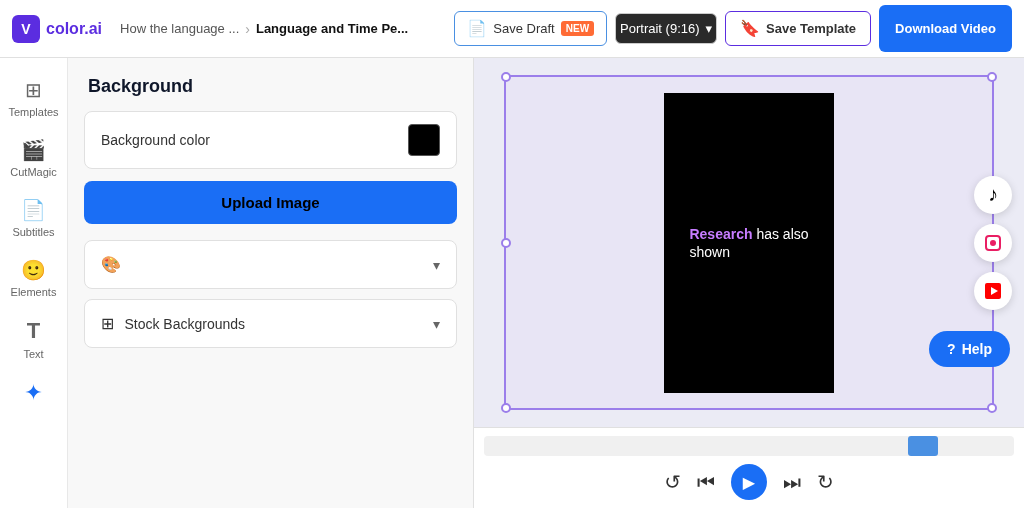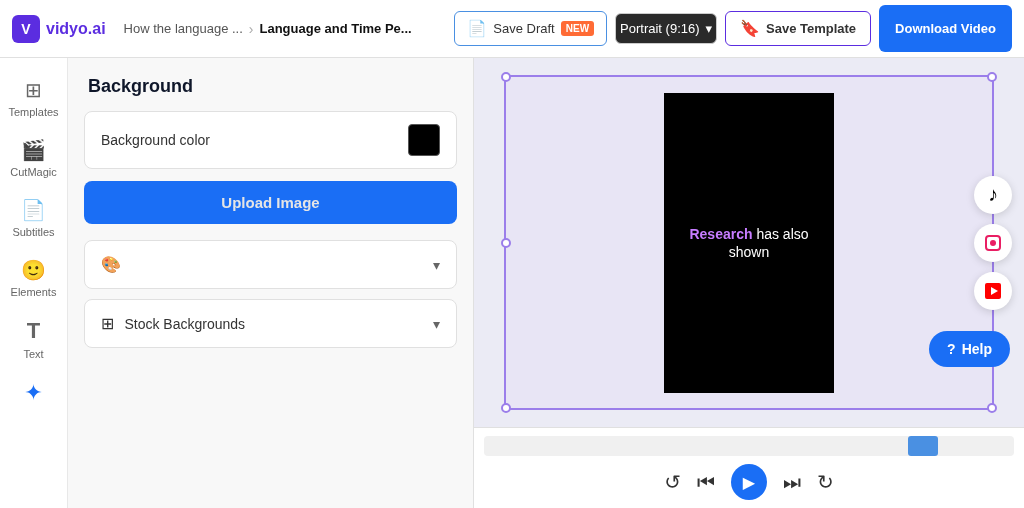--- a/index.html
+++ b/index.html
@@ -71,21 +71,21 @@
     .bg-color-row {
       display: flex; align-items: center; justify-content: space-between;
       background: white; border: 1px solid #e0e0e0; border-radius: 8px;
       padding: 12px 16px; margin-bottom: 12px;
     }
     .bg-color-label { font-size: 14px; color: #333; font-weight: 400; }
     .color-swatch { width: 32px; height: 32px; background: #000000; border-radius: 4px; border: 1px solid #555; cursor: pointer; }
 
     
     .btn-upload {
-      width: 100%; padding: 13px; background: #1a6ef5; color: #e5e5e5;
+      width: 100%; padding: 13px; background: #1a6ef5; color: #000000;
       border: none; border-radius: 8px; font-size: 15px; font-weight: 600;
       cursor: pointer; margin-bottom: 16px;
     }
 
     
     .accordion-item {
       background: white; border: 1px solid #e0e0e0; border-radius: 8px;
       padding: 14px 16px; margin-bottom: 10px; cursor: pointer;
       display: flex; align-items: center; justify-content: space-between;
     }
@@ -119,21 +119,21 @@
     .handle.ml { top: 50%; left: -5px; transform: translateY(-50%); }
     .handle.mr { top: 50%; right: -5px; transform: translateY(-50%); }
 
     
     .video-content {
       width: 170px; height: 300px; background: #000000;
       display: flex; align-items: center; justify-content: center;
       flex-direction: column;
     }
     .video-text-overlay {
-      text-align: center; padding: 10px;
+      padding: 10px;
     }
     .video-text-overlay .highlight { color: #c77dff; font-size: 14px; font-weight: 700; }
     .video-text-overlay .normal { color: white; font-size: 14px; font-weight: 400; }
 
     
     .social-panel {
       position: absolute; right: 12px; top: 50%; transform: translateY(-50%);
       display: flex; flex-direction: column; gap: 10px;
     }
     .social-btn {
@@ -173,21 +173,21 @@
       font-size: 16px;
     }
     .timecode { font-size: 13px; color: #333; font-family: monospace; margin-left: 20px; }
   </style>
 </head>
 <body>
 
 <div class="header">
   <div class="logo">
     <div class="logo-icon">V</div>
-    <span>vidyo.ai</span>
+    <span>color.ai</span>
   </div>
   <div class="breadcrumb">
     <span class="breadcrumb-item">How the language ...</span>
     <span class="breadcrumb-sep">›</span>
     <span class="breadcrumb-item active">Language and Time Pe...</span>
   </div>
   <div class="header-actions">
     <button class="btn-save-draft">
       <span class="doc-icon">📄</span>
       <span>Save Draft</span>

